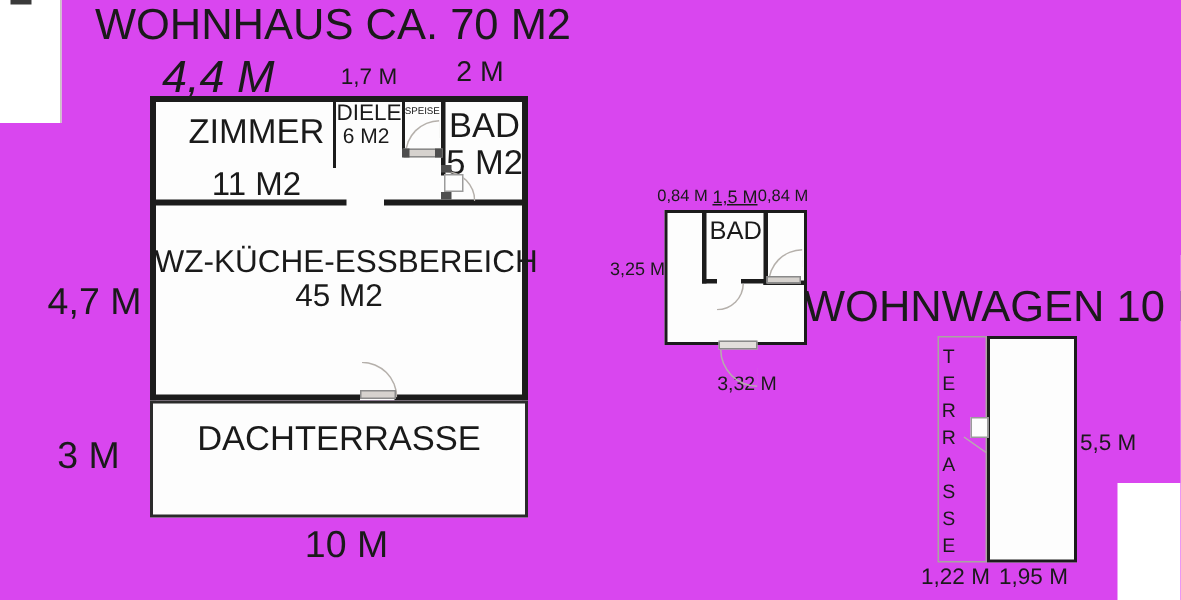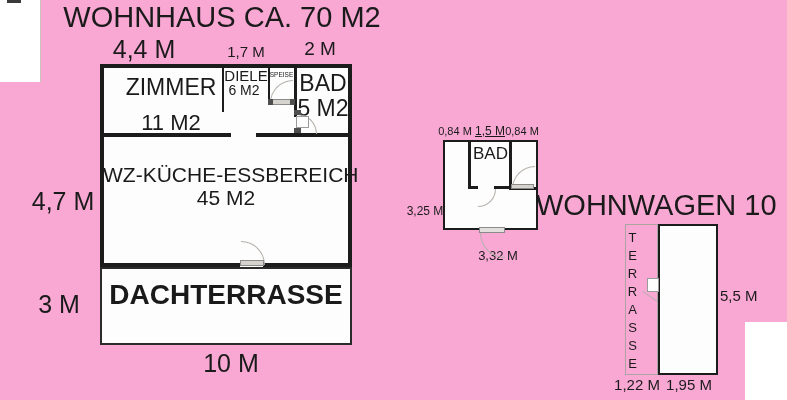--- a/index.html
+++ b/index.html
@@ -1,33 +1,33 @@
 <!DOCTYPE html>
 <html><head>
 <meta charset="utf-8">
 <style>
   html,body{margin:0;padding:0;}
   #canvas{
     position:relative;width:787px;height:400px;overflow:hidden;
-    background:#f9a8d4;color:#1a1a1a;
+    background:#d946ef;color:#1a1a1a;
     font-family:"Liberation Sans",sans-serif;
   }
   .abs{position:absolute;}
   .ctr{text-align:center;}
   .wall{position:absolute;background:#1c1c1c;}
   .fill{position:absolute;background:#fdfdfd;}
   .lbl{position:absolute;white-space:nowrap;line-height:1.05;}
   .arc{position:absolute;}
   .leafbar{position:absolute;background:#d6d2ce;border:1px solid #8a8a8a;box-sizing:border-box;}
   .leafsq{position:absolute;background:#fdfdfd;border:1px solid #9b9b9b;box-sizing:border-box;}
   .pivot{position:absolute;background:#4e4e4e;}
 
   
   .wh-title{left:62px;top:2px;width:320px;font-size:29px;}
-  .wh-dim-ta{left:108px;top:36px;width:72px;font-size:25px;}
+  .wh-dim-ta{left:108px;top:36px;width:72px;font-size:30px;font-style:italic;}
   .wh-dim-tb{left:224px;top:44px;width:44px;font-size:15px;}
   .wh-dim-tc{left:298px;top:39px;width:44px;font-size:19px;}
   .wh-dim-la{left:18px;top:86px;width:74px;font-size:25px;}
   .wh-dim-lb{left:26px;top:188px;width:74px;font-size:25px;}
   .wh-dim-lc{left:30px;top:291px;width:58px;font-size:25px;}
   .wh-dim-iw{left:168px;top:234px;width:72px;font-size:25px;}
   .wh-dim-bt{left:198px;top:350px;width:66px;font-size:25px;}
 
   .wh-fill{left:100px;top:64px;width:252px;height:203px;}
   .w-top{left:100px;top:64px;width:252px;height:4px;}
@@ -45,42 +45,42 @@
   .r-zimmer2{left:104px;top:100px;width:134px;font-size:22px;margin-top:11px;}
   .r-diele{left:222px;top:68px;width:48px;font-size:15px;}
   .r-diele2{left:222px;top:83px;width:44px;font-size:14px;}
   .r-speise{left:269px;top:72px;width:25px;font-size:6.5px;}
   .r-bad{left:297px;top:71px;width:52px;font-size:23px;}
   .r-bad2{left:295px;top:96px;width:56px;font-size:23px;}
   .r-wz{left:103px;top:164px;width:246px;font-size:21px;}
   .r-wz2{left:103px;top:187px;width:246px;font-size:21px;}
 
   .dt-box{left:100px;top:267px;width:252px;height:78px;border:2px solid #2b2b2b;background:#fdfdfd;box-sizing:border-box;}
-  .r-dt{left:100px;top:280px;width:252px;font-size:28px;font-weight:bold;}
+  .r-dt{left:100px;top:280px;width:252px;font-size:23px;}
   .r-dt2{left:100px;top:307px;width:252px;font-size:25px;}
 
   .arc-speis{left:270px;top:80px;width:22px;height:22px;border-left:1px solid #b5b0ab;border-top:1px solid #b5b0ab;border-top-left-radius:100%;}
   .bar-speis{left:269px;top:99px;width:26px;height:6px;}
   .pv-speis-a{left:268px;top:99px;width:5px;height:6px;}
   .pv-speis-b{left:290px;top:99px;width:5px;height:6px;}
 
   .arc-badm{left:297px;top:114px;width:19px;height:19px;border-top:1px solid #b5b0ab;border-right:1px solid #b5b0ab;border-top-right-radius:100%;}
   .leaf-badm{left:296px;top:116px;width:13px;height:12px;}
   .pv-badm-a{left:294px;top:110px;width:7px;height:5px;}
   .pv-badm-b{left:294px;top:128px;width:7px;height:5px;}
 
   .arc-wz{left:241px;top:241px;width:23px;height:23px;border-top:1px solid #b5b0ab;border-right:1px solid #b5b0ab;border-top-right-radius:100%;}
   .bar-wz{left:240px;top:260px;width:24px;height:6px;}
 
   
   .ws-title{left:374px;top:88px;width:290px;font-size:29px;}
   .ws-dim-ta{left:438px;top:126px;width:34px;font-size:11px;}
   .ws-dim-tb{left:474px;top:125px;width:32px;font-size:12px;text-decoration:underline;}
   .ws-dim-tc{left:505px;top:126px;width:34px;font-size:11px;}
-  .ws-dim-l{left:406px;top:173px;width:38px;font-size:12px;margin-top:32px;}
+  .ws-dim-l{left:406px;top:173px;width:38px;font-size:12px;}
   .ws-dim-b{left:477px;top:249px;width:42px;font-size:13px;}
   .ws-box{left:443px;top:140px;width:95px;height:90px;border:2.5px solid #1c1c1c;background:#fdfdfd;box-sizing:border-box;}
   .ws-bad-l{left:468px;top:140px;width:3px;height:49px;}
   .ws-bad-r{left:509px;top:140px;width:3px;height:50px;}
   .ws-bad-ba{left:468px;top:186px;width:10px;height:3px;}
   .ws-bad-bb{left:494px;top:186px;width:18px;height:3px;}
   .ws-bad-lbl{left:469px;top:145px;width:43px;font-size:17px;}
   .ws-wall-r{left:509px;top:187px;width:27px;height:3px;}
   .arc-ws-bad{left:478px;top:189px;width:17px;height:17px;border-right:1px solid #b5b0ab;border-bottom:1px solid #b5b0ab;border-bottom-right-radius:100%;}
   .arc-ws-rc{left:512px;top:166px;width:22px;height:22px;border-left:1px solid #b5b0ab;border-top:1px solid #b5b0ab;border-top-left-radius:100%;}

